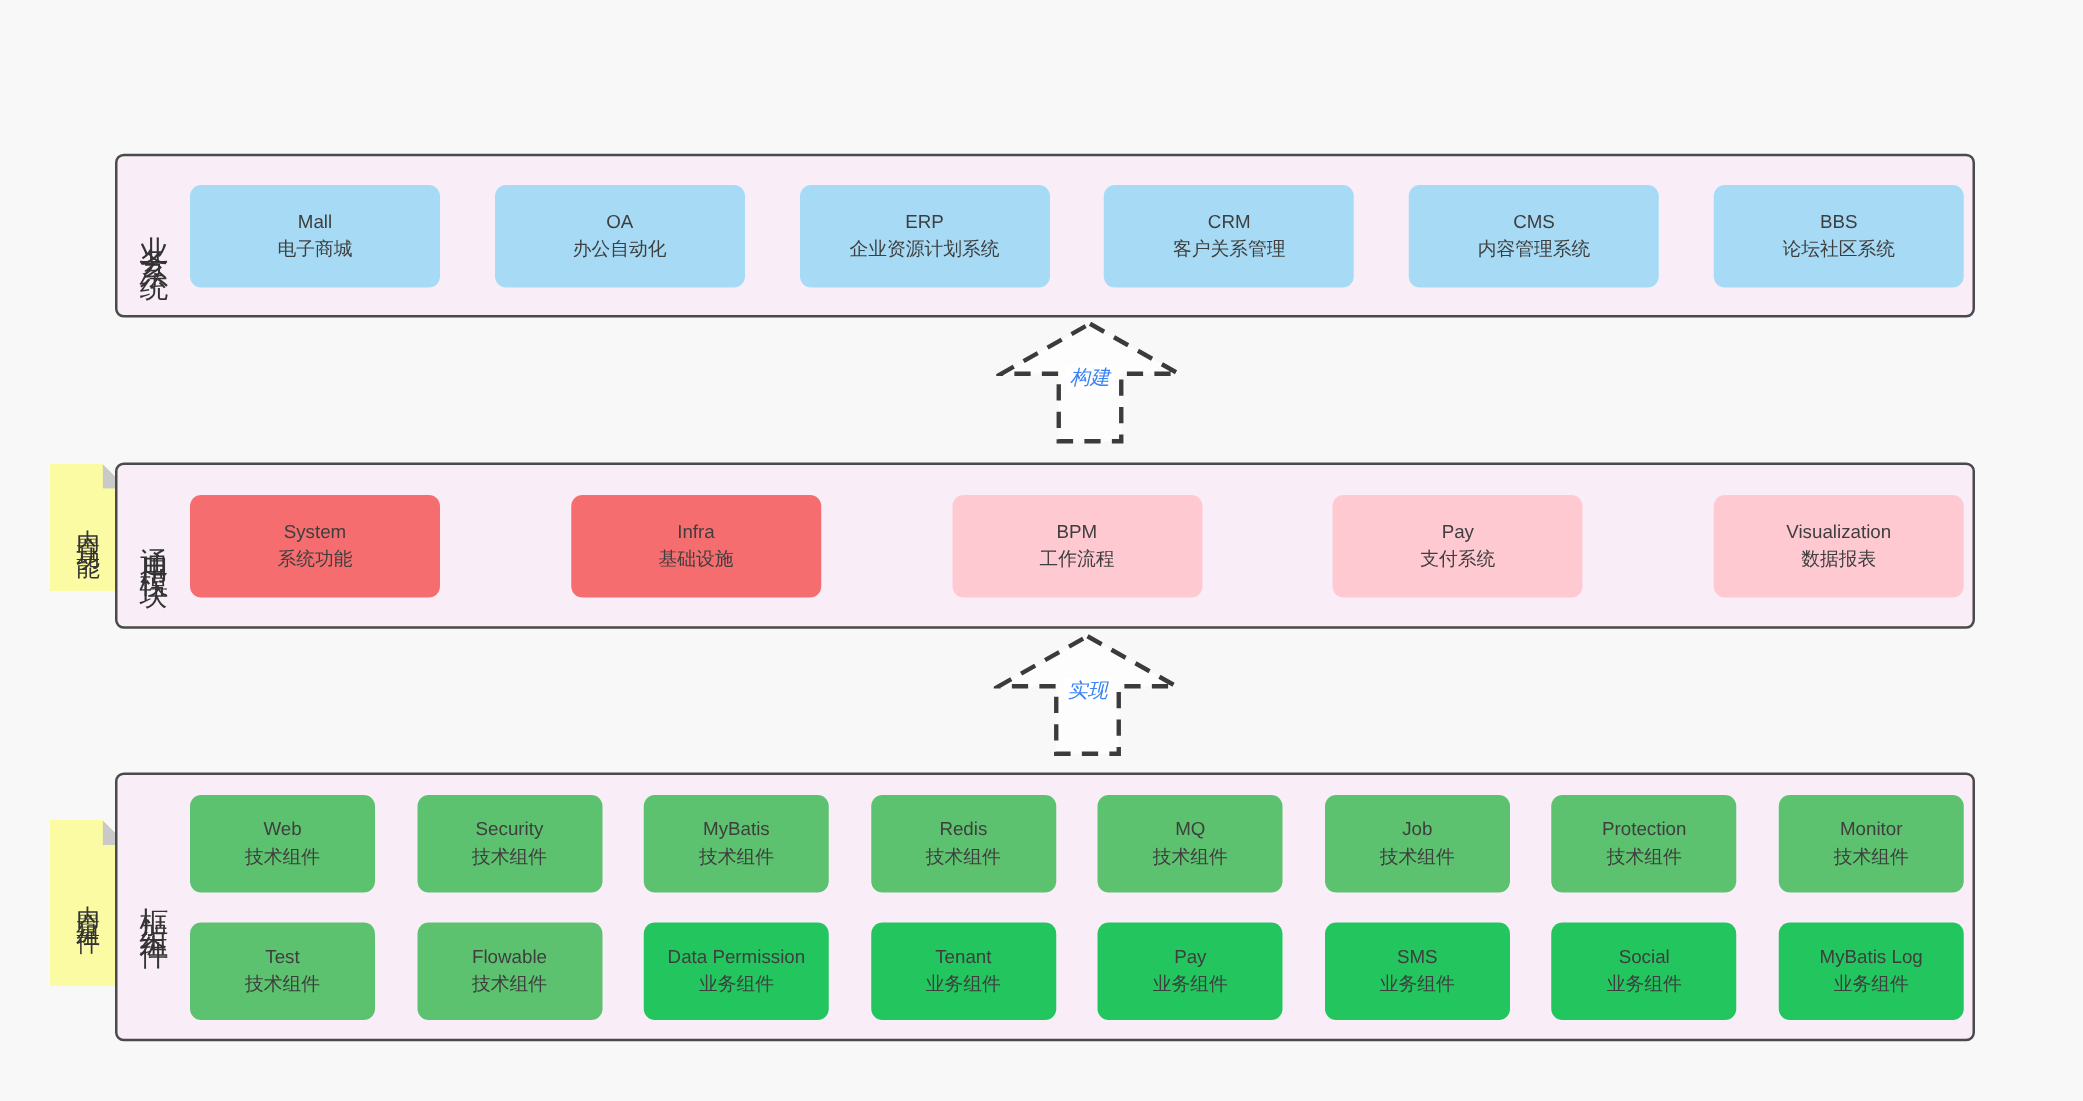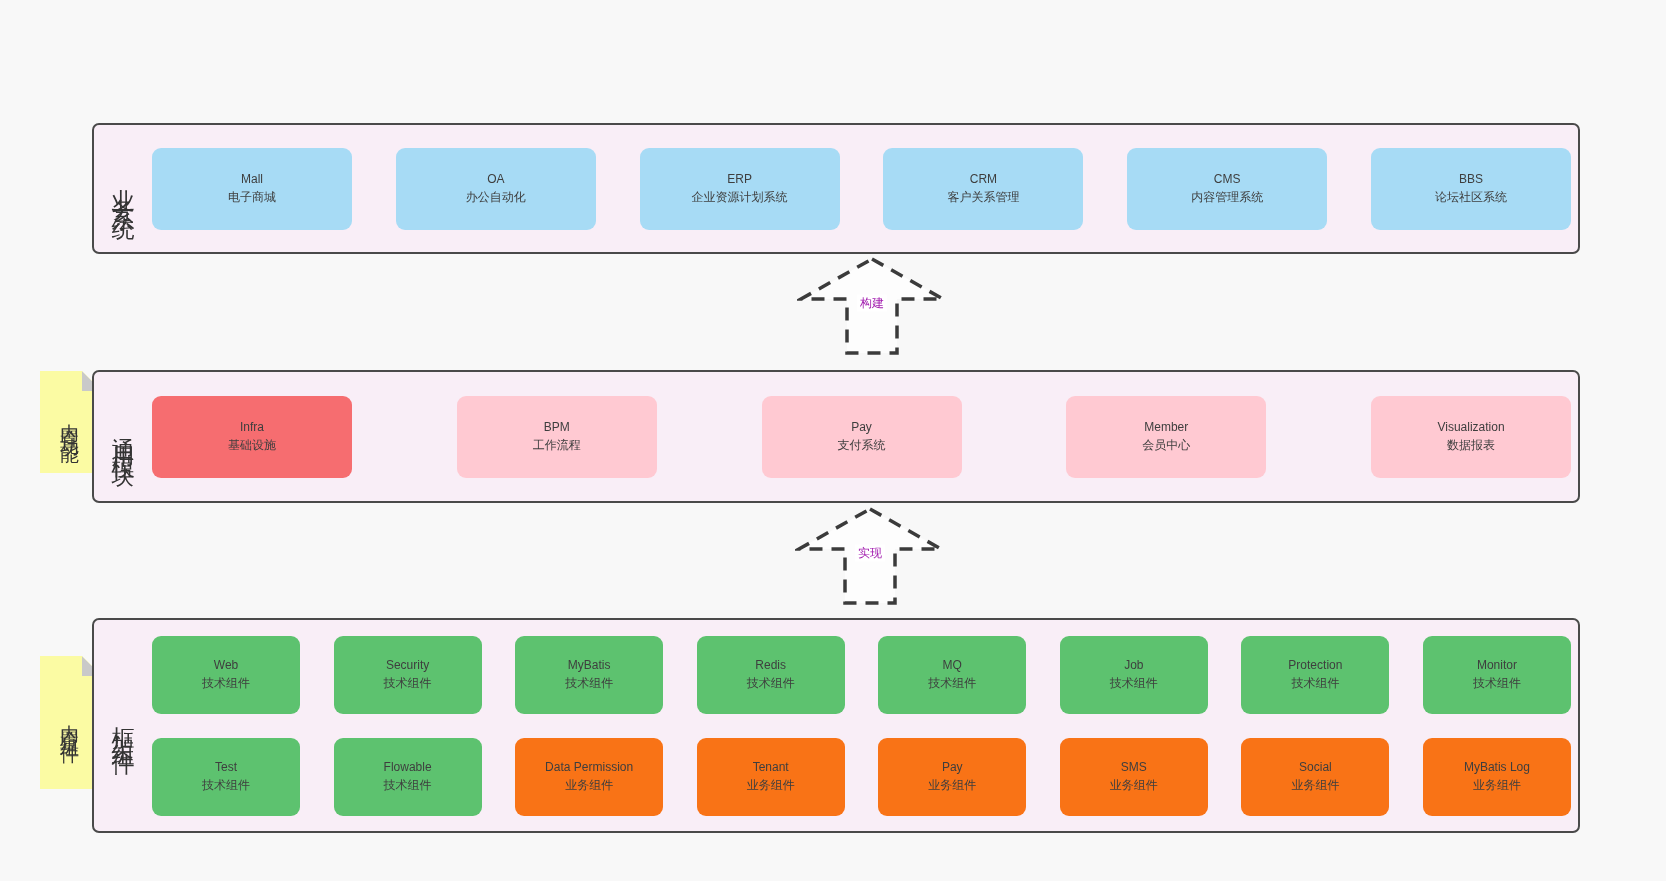--- a/index.html
+++ b/index.html
@@ -42,30 +42,30 @@
     padding: 0 7px 0 0;
   }
   .boxrow { width: 100%; display: flex; justify-content: space-between; gap: 29px; }
 
   
   .box {
     border-radius: 9px;
     display: flex; flex-direction: column;
     align-items: center; justify-content: center;
     text-align: center;
-    font-size: 12px; line-height: 1.42;
+    font-size: 15px; line-height: 1.42;
     padding: 2px 6px; box-sizing: border-box;
   }
   .box.w6 { width: 200px; height: 82px; }
   .box.w8 { width: 148px; height: 78px; }
   .blue       { background: #a7dbf5; }
   .red        { background: #f66d70; }
   .pink       { background: #ffc9d2; align-items: center; }
   .green      { background: #5dc26f; }
-  .lightgreen { background: #f97316; }
+  .lightgreen { background: #22c55e; }
 
   
   .sticky {
     position: absolute; left: 40px; width: 62px;
     background: #fbfba3; z-index: 1;
     clip-path: polygon(0 0, calc(100% - 20px) 0, 100% 20px, 100% 100%, 0 100%);
     display: flex; align-items: center; justify-content: center;
   }
   #sticky-features   { top: 371px; height: 102px; }
   #sticky-components { top: 656px; height: 133px; }
@@ -78,21 +78,21 @@
 
   
   .arrow { position: absolute; width: 150px; height: 100px; z-index: 1; }
   #arrow-build     { left: 797px; top: 256px; }
   #arrow-implement { left: 795px; top: 506px; }
   .arrow svg { display: block; width: 100%; height: 100%; }
   .arrow-label {
     position: absolute; left: 50%; top: 47px;
     transform: translate(-50%, -50%);
     background: #ffffff; padding: 0 3px;
-    font-size: 12px; color: #a21caf; white-space: nowrap;
+    font-size: 16px; color: #3b82f6; white-space: nowrap; font-style: italic;
   }
 </style>
 </head>
 <body>
 
 <div class="stage">
 
   <div class="panel" id="panel-business">
     <div class="panel-label">
       <div class="vtext">业务系统</div>
@@ -136,34 +136,34 @@
     <span class="fold"></span>
     <div class="vtext">内置功能</div>
   </div>
 
   <div class="panel" id="panel-modules">
     <div class="panel-label">
       <div class="vtext">通用模块</div>
     </div>
     <div class="panel-content">
       <div class="box w6 red">
+        <div>System</div>
+        <div>系统功能</div>
+      </div>
+      <div class="box w6 red">
         <div>Infra</div>
         <div>基础设施</div>
       </div>
       <div class="box w6 pink">
         <div>BPM</div>
         <div>工作流程</div>
       </div>
       <div class="box w6 pink">
         <div>Pay</div>
         <div>支付系统</div>
-      </div>
-      <div class="box w6 pink">
-        <div>Member</div>
-        <div>会员中心</div>
       </div>
       <div class="box w6 pink">
         <div>Visualization</div>
         <div>数据报表</div>
       </div>
     </div>
   </div>
 
   <div class="arrow" id="arrow-implement">
     <svg viewBox="0 0 150 100" preserveAspectRatio="none">

